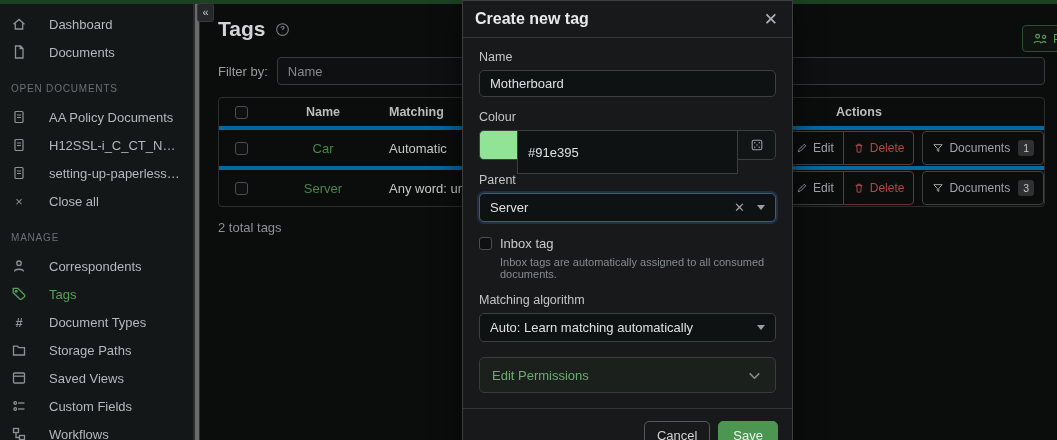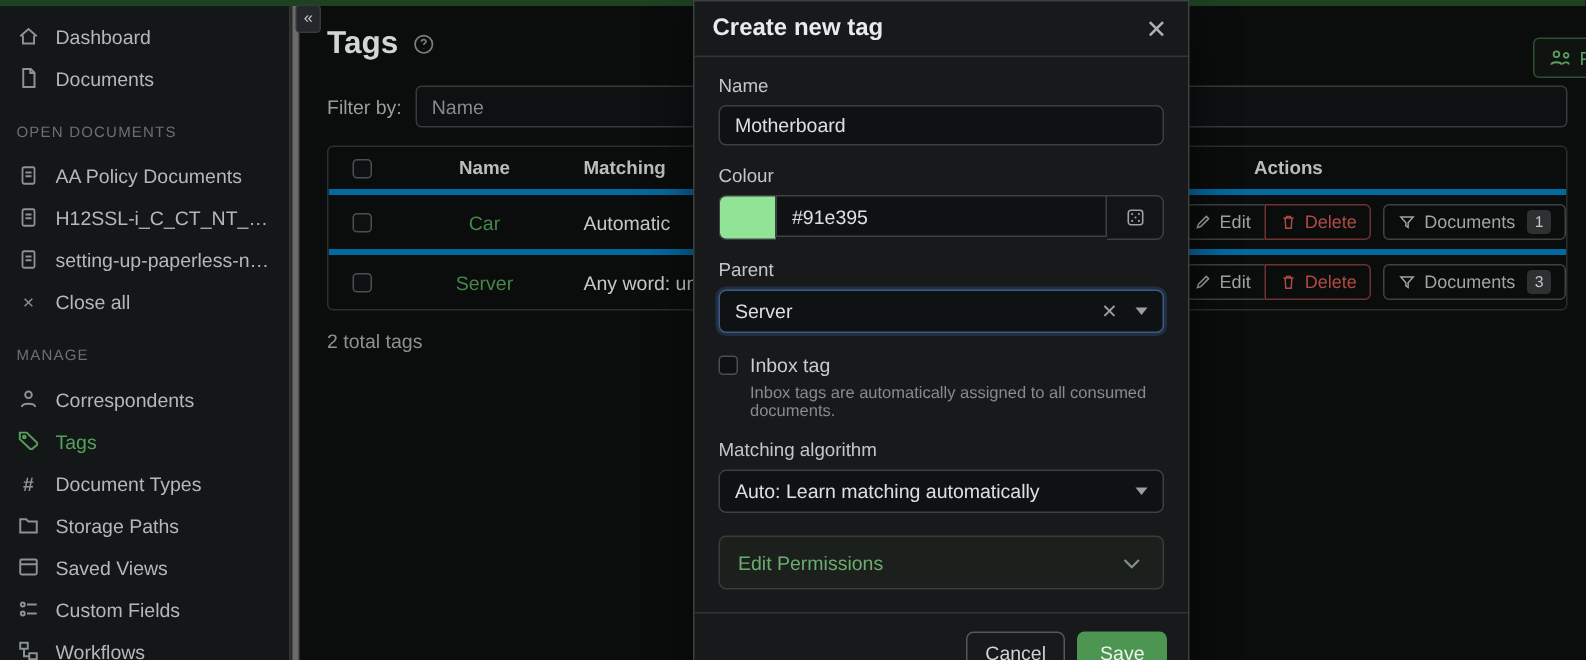--- a/index.html
+++ b/index.html
@@ -6,21 +6,21 @@
   html,body { width:1057px; height:440px; overflow:hidden; background:#0a0b0b;
               font-family:"Liberation Sans", sans-serif; }
   svg { display:block; }
 
   
   .topbar { position:absolute; left:0; top:0; width:1057px; height:4px; background:#1d4222; z-index:5; }
 
   
   .sidebar { position:absolute; left:0; top:4px; width:193px; height:436px;
              background:#141718; color:#b4b8ba; padding-top:6px; overflow:hidden; z-index:2; }
-  .nav-item { display:flex; align-items:center; gap:10px; height:28px; padding:0 10px 0 11px;
+  .nav-item { display:flex; align-items:center; gap:22px; height:28px; padding:0 10px 0 11px;
               font-size:13px; color:#b4b8ba; cursor:pointer; white-space:nowrap; }
   .nav-item .ic { width:16px; height:16px; color:#8d9294; flex:0 0 16px; display:flex; align-items:center; justify-content:center; }
   .nav-item.active, .nav-item.active .ic { color:#55a05a; }
   .nav-header { font-size:10px; letter-spacing:.8px; color:#6b7073; text-transform:uppercase;
                 padding:0 11px; margin-top:17px; margin-bottom:9px; }
   .nav-item .txt { overflow:hidden; text-overflow:ellipsis; }
   .xglyph { font-size:13px; color:#8d9294; width:16px; text-align:center; }
   .hashglyph { font-size:13px; font-weight:bold; color:#8d9294; width:16px; text-align:center; }
 
   
@@ -54,21 +54,21 @@
   .trow.body { height:40px; font-size:13px; color:#c6c9ca; }
   .col-check { flex:0 0 44px; display:flex; justify-content:center; }
   .col-name  { flex:0 0 120px; text-align:center; }
   .col-match { flex:0 0 220px; padding-left:6px; }
   .col-space { flex:1; }
   .col-actions { flex:0 0 230px; padding-left:22px; display:flex; align-items:center; }
   .tag-link { color:#458948; cursor:pointer; }
   .cb { width:13px; height:13px; accent-color:#2a2d2e; background:#0e1011; border:1px solid #4a4f51;
         border-radius:3px; appearance:none; cursor:pointer; }
   .btn-group { display:flex; }
-  .abtn { height:24px; display:inline-flex; align-items:center; gap:5px; font-size:12px;
+  .abtn { height:34px; display:inline-flex; align-items:center; gap:5px; font-size:12px;
           padding:0 9px; background:transparent; cursor:pointer; white-space:nowrap; }
   .abtn.edit { border:1px solid #3e4243; border-right:none; border-radius:4px 0 0 4px; color:#9fa4a6; }
   .abtn.del  { border:1px solid #6e3331; border-radius:0 4px 4px 0; color:#b04a46; }
   .abtn.docs { border:1px solid #3e4243; border-radius:4px; color:#9fa4a6; margin-left:8px; }
   .badge { background:#2e3132; color:#c3c7c8; border-radius:3px; font-size:10.5px; padding:2px 5px; margin-left:3px; }
 
   .total-text { margin-top:13px; font-size:13px; color:#8c9193; }
 
   
   .modal { position:absolute; left:462px; top:0; width:331px; background:#17191a;
@@ -78,21 +78,21 @@
                   border-bottom:1px solid #313536; }
   .modal-title { font-size:16px; font-weight:bold; color:#e8eaeb; }
   .modal-close { color:#aeb2b4; font-size:17px; cursor:pointer; line-height:1; }
   .modal-body { padding:12px 16px 2px; }
   .flabel { font-size:12.5px; color:#c2c6c7; margin-bottom:6px; }
   .mt { margin-top:13px; }
   .ctl { width:100%; height:27px; background:#0f1213; border:1px solid #3b4041; border-radius:5px;
          color:#dde0e1; font-size:13px; padding:0 10px; font-family:"Liberation Sans",sans-serif; }
   .colour-group { display:flex; height:30px; }
   .swatch { flex:0 0 38px; background:#91e395; border:1px solid #3b4041; border-right:none; border-radius:5px 0 0 5px; }
-  .colour-input { flex:1; height:28px; background:#0f1213; border:1px solid #3b4041; color:#dde0e1;
+  .colour-input { flex:1; height:44px; background:#0f1213; border:1px solid #3b4041; color:#dde0e1;
                   font-size:13px; padding:0 10px; border-radius:0; font-family:"Liberation Sans",sans-serif; }
   .dice-btn { flex:0 0 38px; background:#121516; border:1px solid #3b4041; border-left:none;
               border-radius:0 5px 5px 0; display:flex; align-items:center; justify-content:center;
               color:#9ea3a5; cursor:pointer; }
   .select { height:29px; border:1px solid #3b4041; border-radius:5px; background:#0f1213;
             display:flex; align-items:center; padding:0 10px; font-size:13px; color:#dde0e1; cursor:pointer; }
   .select.focused { border-color:#3d5a82; box-shadow:0 0 0 2px rgba(58,100,160,.30); }
   .select .grow { flex:1; }
   .sel-clear { color:#9aa0a2; font-size:13px; margin-right:12px; cursor:pointer; }
   .sel-caret { width:0; height:0; border-left:4px solid transparent; border-right:4px solid transparent;

